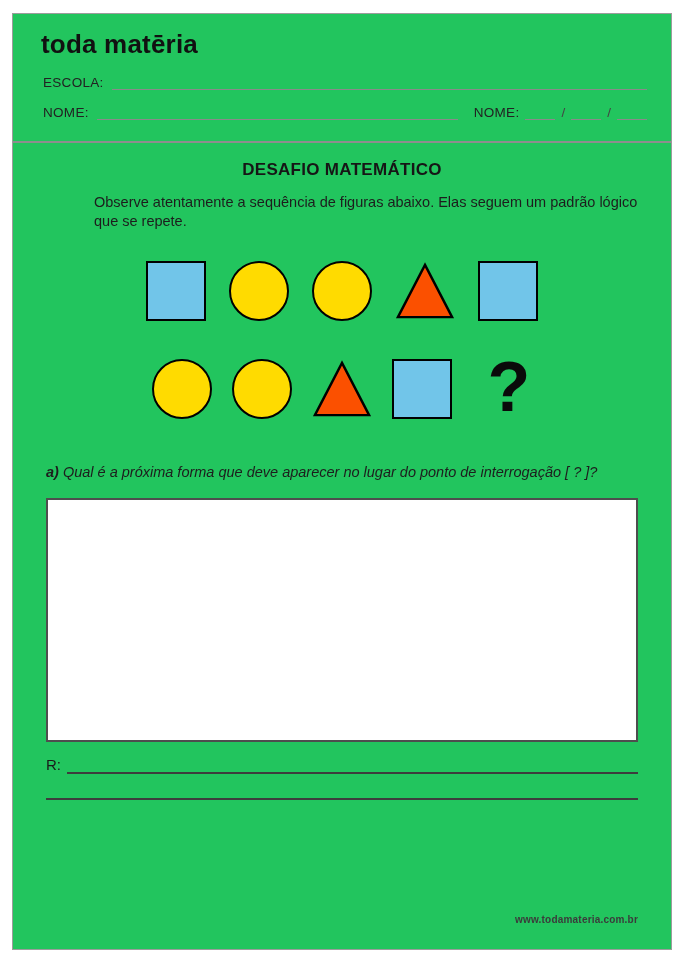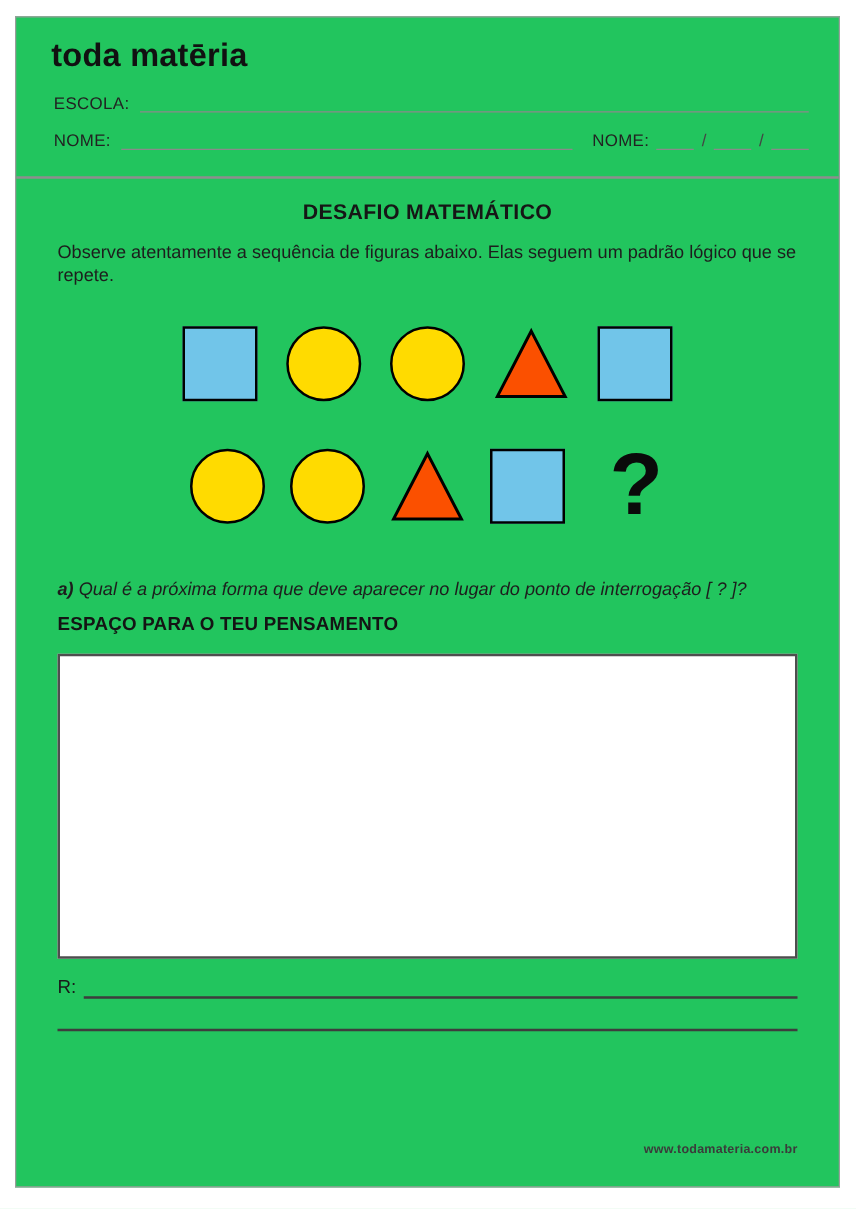--- a/index.html
+++ b/index.html
@@ -19,21 +19,21 @@
   .blank { border-bottom:1.5px solid #8a8a8a; height:14px; }
   .grow { flex:1; margin-left:8px; }
   .date-label { margin-left:16px; }
   .date-blank { width:30px; margin-left:6px; }
   .slash { font-size:13.5px; color:#444; margin-left:6px; padding-bottom:1px; }
 
   
   .content { padding:0 33px; }
   .title { margin-top:17px; text-align:center; font-size:17px; font-weight:bold;
     letter-spacing:0.3px; color:#161616; }
-  .instructions { margin-top:13px; font-size:14.5px; line-height:19px; color:#1d1d1d; }
+  .instructions { margin-top:13px; font-size:14.5px; line-height:19px; color:#1d1d1d;margin-left:48px; }
 
   .shape-row { display:flex; justify-content:center; align-items:center; height:60px; }
   .row-1 { margin-top:30px; gap:23px; }
   .row-2 { margin-top:38px; gap:20px; }
   .shape { width:60px; height:60px; flex:0 0 auto; }
   .square, .circle { border:2.5px solid #000; }
   .circle { border-radius:50%; }
   .question-mark { font-size:70px; font-weight:600; line-height:60px; color:#0a0a0a;
     width:46px; text-align:center; margin-left:14px; transform:translateY(-2px); }
 
@@ -100,21 +100,20 @@
         </svg>
         <div class="shape square" style="background: rgb(113, 197, 233);"></div>
         <div class="question-mark">?</div>
       </div>
 
     <div class="question">
       <span class="q-prefix">a)</span><span>Qual é a próxima forma que deve aparecer no lugar do ponto de interrogação [ ? ]?</span>
     </div>
 
 
-    <div class="workspace-heading">ESPAÇO PARA O TEU PENSAMENTO</div>
 
     <div class="workspace-box"></div>
 
     <div class="answer-row">
       <span class="answer-label">R:</span>
       <span class="answer-line"></span>
     </div>
 
     <div class="line2"></div>
   </div>

